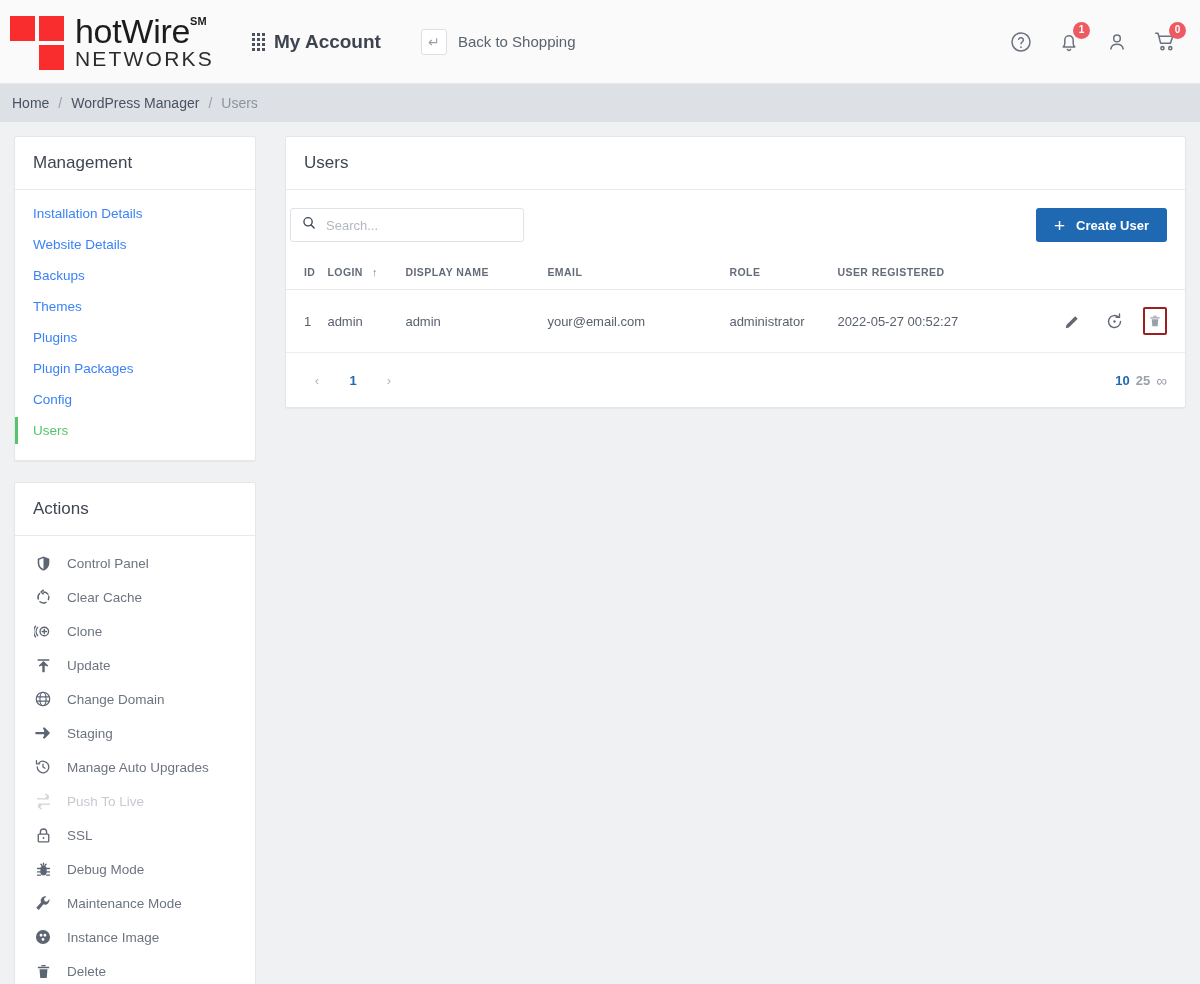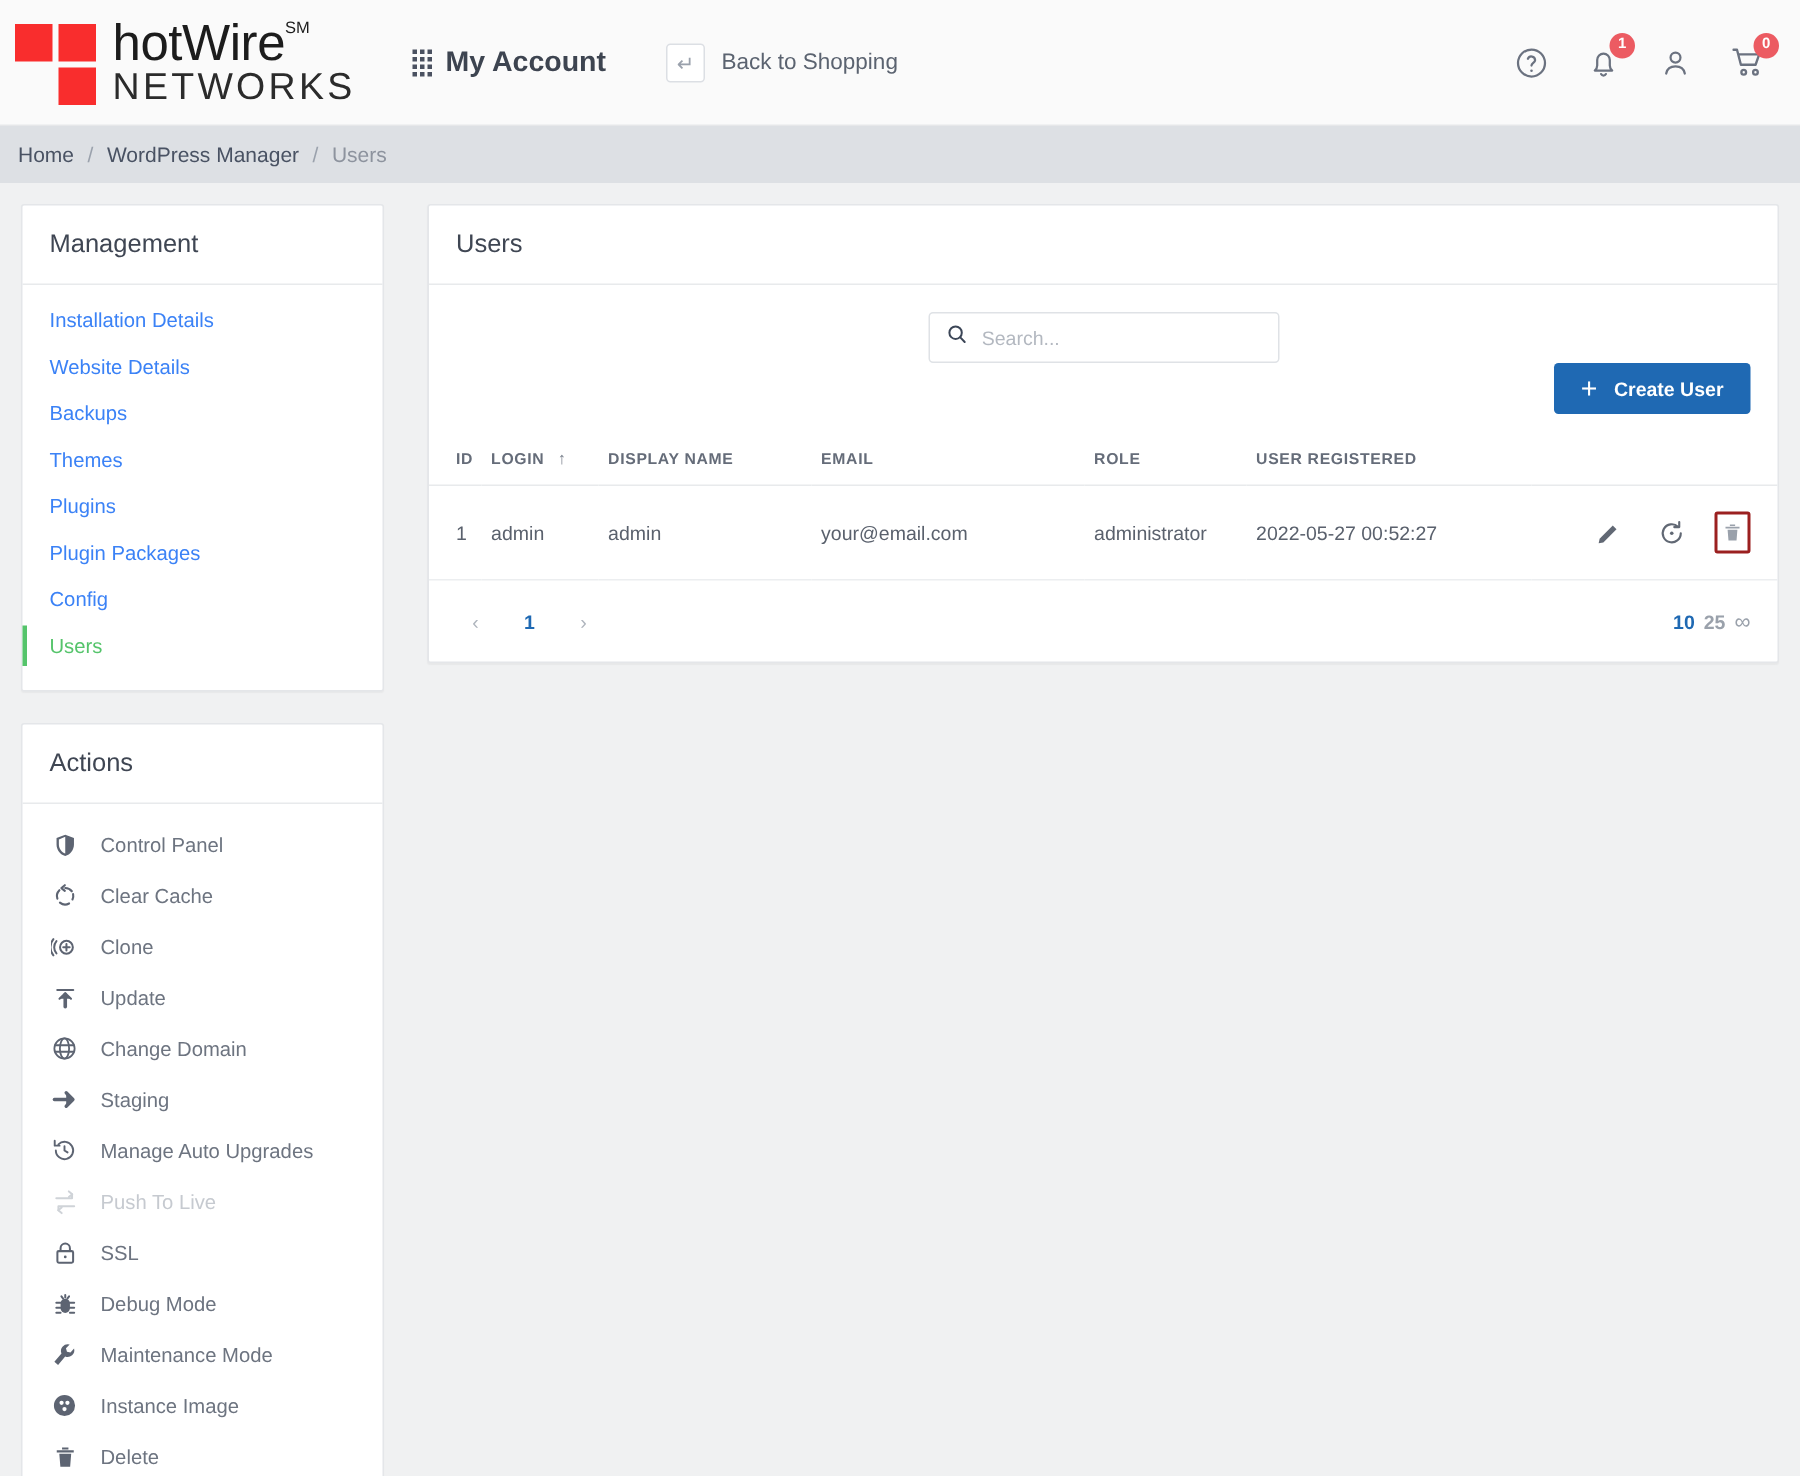--- a/index.html
+++ b/index.html
@@ -37,23 +37,23 @@
   .logo-squares i.s3 { left: 29px; top: 31px; }
   .logo-text { line-height: 1; }
   .logo-top {
     font-size: 34px;
     font-weight: 400;
     color: #1c1c1c;
     letter-spacing: -0.3px;
     display: flex;
     align-items: flex-start;
   }
-  .logo-sm { font-size: 11px; font-weight: 400; margin-top: 2px; letter-spacing: 0; }
+  .logo-sm { font-size: 11px; font-weight: 700; margin-top: 2px; letter-spacing: 0; }
   .logo-bot {
-    font-size: 25px;
+    font-size: 21px;
     color: #2b2b2b;
     letter-spacing: 2.2px;
     margin-top: 0;
   }
 
   .hdr-link {
     display: flex; align-items: center; gap: 9px;
     margin-left: 38px;
     cursor: pointer;
   }
@@ -174,22 +174,21 @@
     width: 20px; height: 20px;
     flex: 0 0 20px;
     display: flex; align-items: center; justify-content: center;
     color: #5d6472;
   }
   .act-item.disabled .act-icon { color: #cfd3d8; }
 
   
   .toolbar {
     display: flex; align-items: center;
-    padding: 18px 18px 6px 18px;
-    flex-direction: column;
+    padding: 18px 18px 6px 4px;
   }
   .search-box {
     width: 234px; height: 34px;
     border: 1px solid #dfe2e6;
     border-radius: 3px;
     display: flex; align-items: center;
     padding: 0 10px;
     gap: 9px;
     background: #fff;
   }

